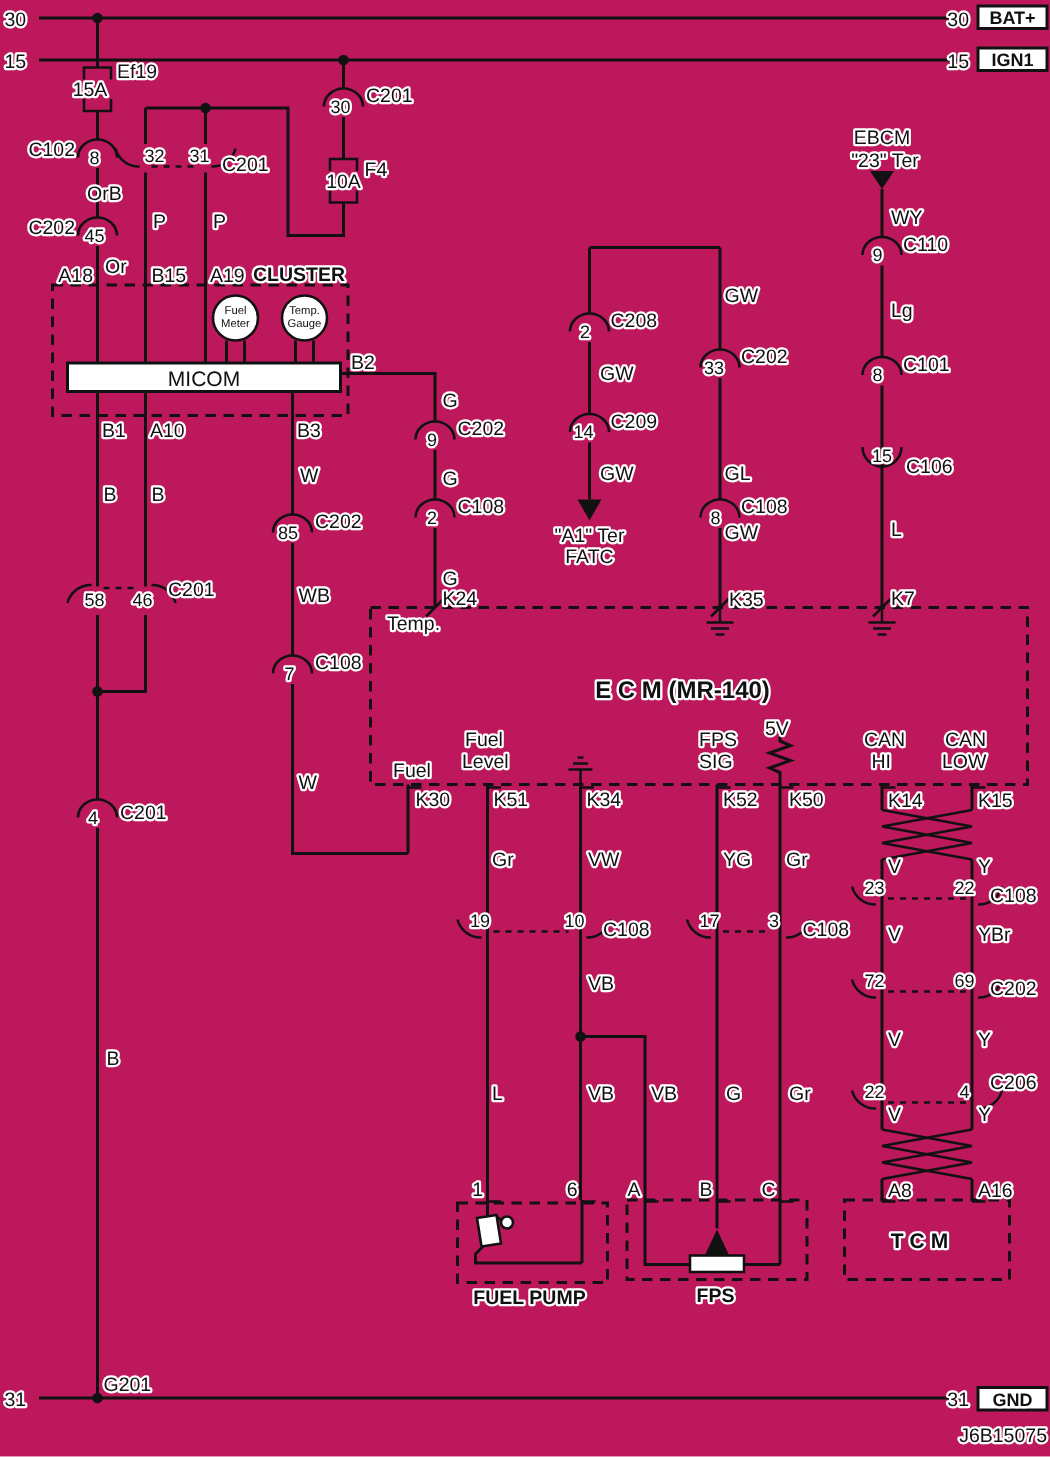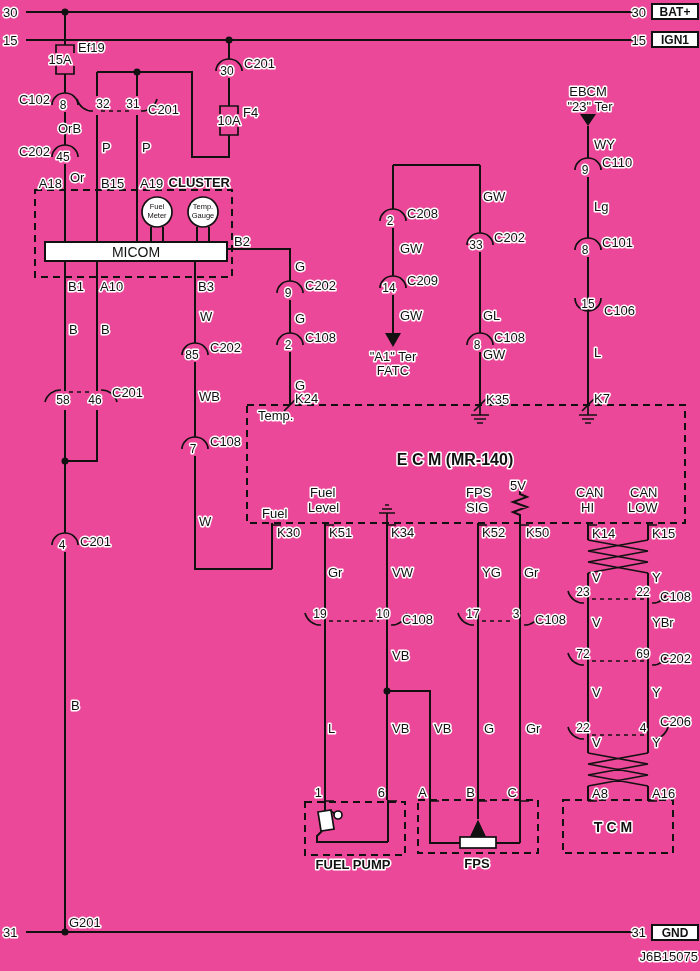--- a/index.html
+++ b/index.html
@@ -1,16 +1,16 @@
 <!DOCTYPE html>
 <html><head>
 <meta charset="utf-8">
 <style>
   html,body{margin:0;padding:0;background:#fff;}
-  #stage{position:relative;width:700px;height:971px;background:#ec4899;}
+  #stage{position:relative;width:700px;height:971px;background:#be185d;}
   svg{display:block;}
   svg text{font-family:"Liberation Sans","DejaVu Sans",sans-serif;fill:#111;
     paint-order:stroke;stroke:#fff;stroke-width:3px;stroke-linejoin:round;}
   .lbl{font-size:13px;}
   .num{font-size:12px;}
   .bold{font-size:13px;font-weight:bold;}
   .big{font-size:16px;font-weight:bold;}
   .tiny{font-size:7.5px;}
   .boxlbl{font-size:12px;font-weight:bold;}
   .micom{font-size:14px;}

